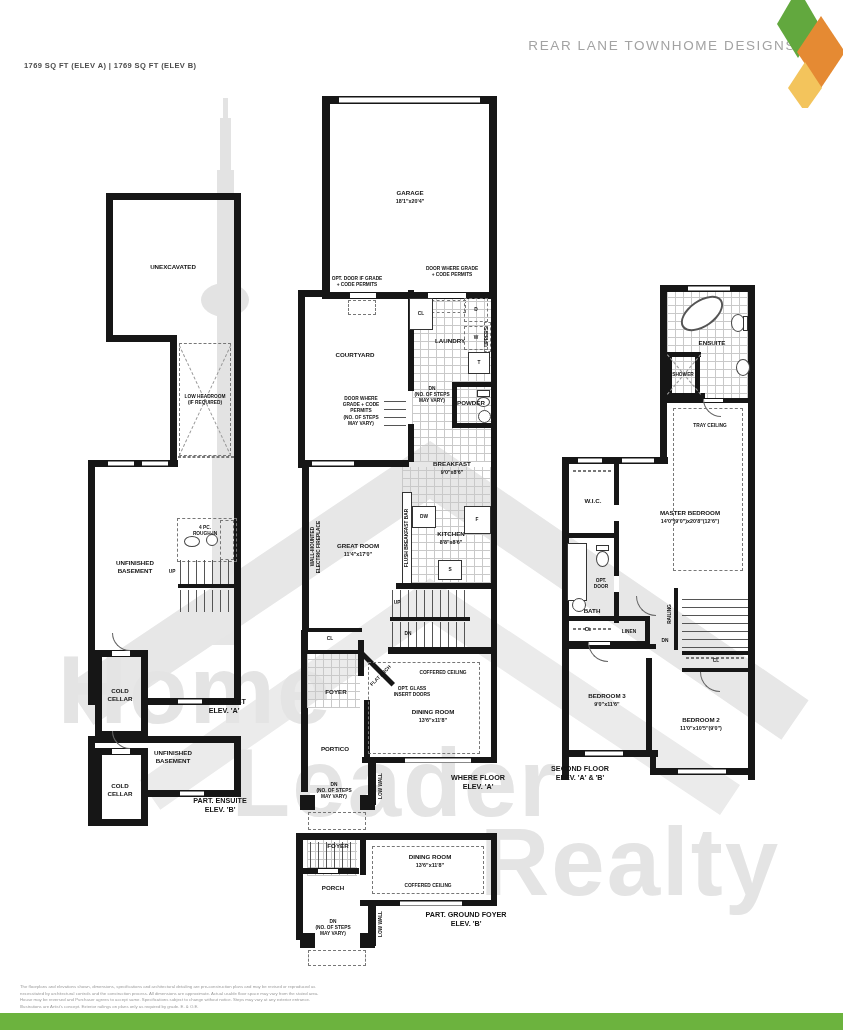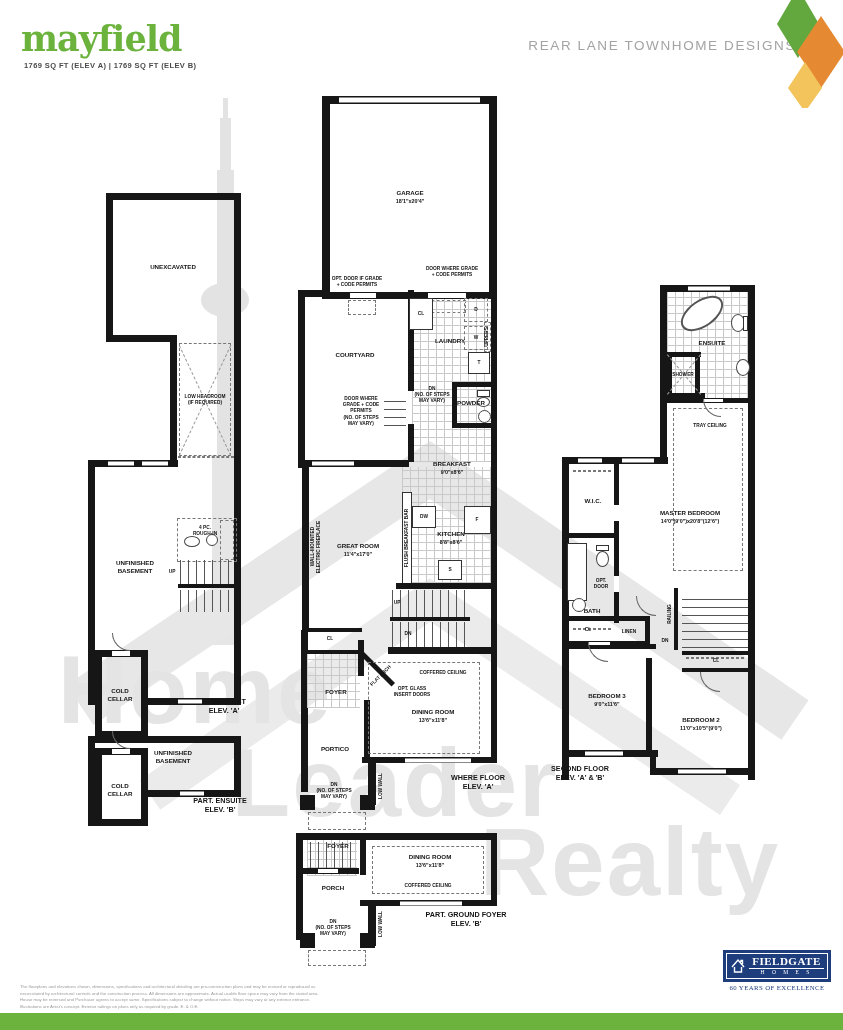--- a/index.html
+++ b/index.html
@@ -54,21 +54,20 @@
       <ellipse cx="225" cy="300" rx="24" ry="17" fill="#e3e3e3"></ellipse>
       <rect x="212" y="455" width="27" height="190" fill="#e6e6e6"></rect>
       <polyline points="80,705 430,470 795,720" fill="none" stroke="#e7e7e7" stroke-width="48"></polyline>
       <polyline points="150,795 430,600 730,800" fill="none" stroke="#ebebeb" stroke-width="36"></polyline>
     </svg>
     <div class="wm-word" style="left:195px;top:690px">Home</div>
     <div class="wm-word" style="left:395px;top:783px">Leader</div>
     <div class="wm-word" style="left:630px;top:862px">Realty</div>
   </div>
 
-  <div class="title">mayfield</div>
   <div class="subtitle">1769 SQ FT (ELEV A)  |  1769 SQ FT (ELEV B)</div>
   <div class="collection">REAR LANE TOWNHOME DESIGNS</div>
   <svg class="diamonds" width="70" height="108">
     <polygon points="25,-12 46,24 25,58 4,24" fill="#62a83e"></polygon>
     <polygon points="48,16 72,52 48,88 24,52" fill="#e58a33"></polygon>
     <polygon points="32,62 49,88 32,112 15,88" fill="#f3c45c"></polygon>
   </svg>
 
   <div id="plan-layer">
       <div style="position: absolute; left: 106px; top: 193px; width: 135px; height: 7px; background: rgb(22, 22, 22);"></div>
@@ -338,29 +337,14 @@
     <div class="lbl tiny" style="left:716px;top:661px">CL</div>
     <div class="lbl" style="left:607px;top:696px">BEDROOM 3</div>
     <div class="lbl dim" style="left:607px;top:705px">9'0"x11'6"</div>
     <div class="lbl" style="left:701px;top:720px">BEDROOM 2</div>
     <div class="lbl dim" style="left:701px;top:729px">11'0"x10'5"(9'0")</div>
     <div class="lbl big" style="left:580px;top:773px">SECOND FLOOR
 ELEV. 'A' &amp; 'B'</div>
   </div>
 
   <div class="disclaimer">The floorplans and elevations shown, dimensions, specifications and architectural detailing are pre-construction plans and may be revised or reproduced as necessitated by architectural controls and the construction process. All dimensions are approximate. Actual usable floor space may vary from the stated area. House may be reversed and Purchaser agrees to accept same. Specifications subject to change without notice. Steps may vary at any exterior entrance. Illustrations are Artist's concept. Exterior railings on plans only as required by grade. E. &amp; O.E.</div>
-  <div class="fg-logo">
-    <div class="fg-box">
-      <div class="fg-inner">
-        <svg width="16" height="16" viewBox="0 0 16 16">
-          <path d="M2,9 L8,2 L14,9 M4.5,9 V14 H11.5 V9 M11,4 V2.5 H12.5 V6" fill="none" stroke="#fff" stroke-width="1.4"></path>
-        </svg>
-        <div class="fg-text">
-          <div class="fg-name">FIELDGATE</div>
-          <div class="fg-rule"></div>
-          <div class="fg-homes">H O M E S</div>
-        </div>
-      </div>
-    </div>
-    <div class="fg-tag">60 YEARS OF EXCELLENCE</div>
-  </div>
   <div class="greenbar"></div>
 </div>
 
 </body></html>

